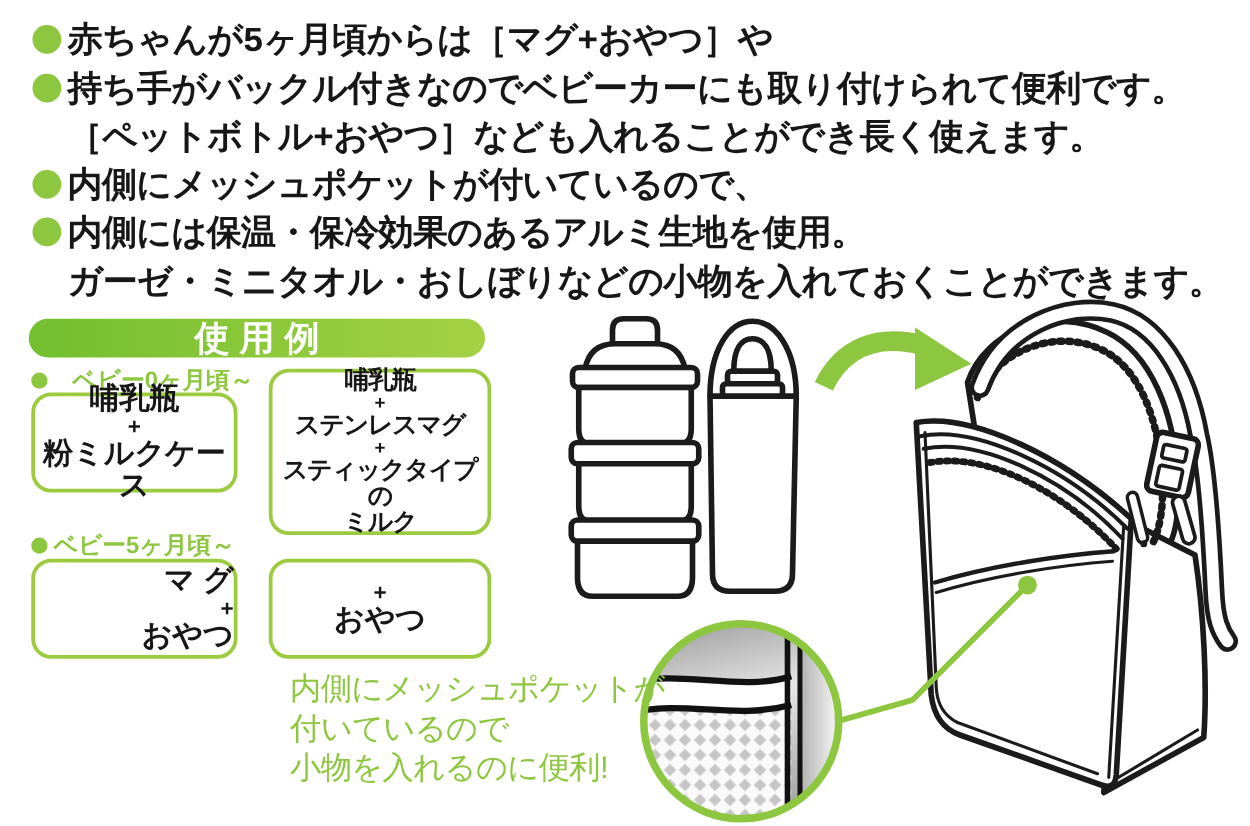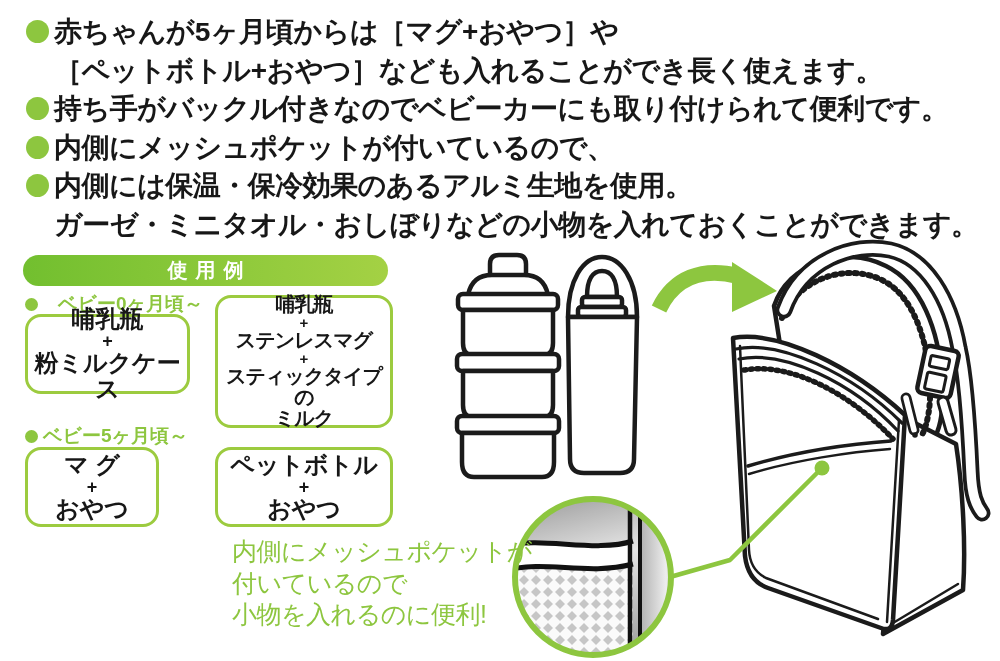--- a/index.html
+++ b/index.html
@@ -8,34 +8,34 @@
 
   
   .features{position:absolute;left:26px;top:13px;font-family:Liberation Mono, monospace;}
   .fline{display:flex;align-items:flex-start;height:38.5px;font-size:28px;font-weight:bold;
          letter-spacing:-0.5px;white-space:nowrap;}
   .fline .dot{width:23px;height:23px;border-radius:50%;background:#8dc63f;margin:7px 5px 0 0;flex:none;}
   .fline.cont{padding-left:28px;}
 
   
   .usage-header{position:absolute;left:23px;top:255px;width:365px;height:31px;border-radius:15.5px;
-        background:linear-gradient(90deg,#72bf2f,#a4d144);color:#fff;font-size:20px;font-weight:bold;
+        background:linear-gradient(90deg,#72bf2f,#a4d144);color:#fff;font-size:28px;font-weight:bold;
         display:flex;align-items:center;justify-content:center;letter-spacing:8px;padding-left:8px;box-sizing:border-box;}
 
   .group-label{position:absolute;display:flex;align-items:center;gap:5px;color:#8dc63f;
         font-weight:bold;font-size:19px;white-space:nowrap;}
   .group-label .gdot{width:13px;height:13px;background:#8dc63f;border-radius:50%;flex:none;}
   .gl0{left:25px;top:291px;gap:20px;} .gl1{left:25px;top:423px;}
 
   .ubox{position:absolute;border:3.5px solid #9ccb3f;border-radius:16px;background:#fff;
         display:flex;flex-direction:column;align-items:center;justify-content:center;
         font-weight:bold;text-align:center;box-sizing:border-box;}
   .box00{left:25px;top:314px;width:165px;height:80px;}
   .box01{left:215px;top:295px;width:178px;height:133px;}
-  .box10{left:25px;top:447px;width:134px;height:80px;}
+  .box10{left:25px;top:447px;width:165px;height:80px;align-items:flex-end;}
   .box11{left:215px;top:447px;width:178px;height:80px;}
   .ubox .main{font-size:24px;line-height:26px;}
   .ubox .plus{font-size:18px;line-height:18px;}
   .box01 .main{font-size:20px;line-height:21px;letter-spacing:-1px;}
   .box01 .plus{font-size:15px;line-height:15px;}
 
   
   .callout{position:absolute;left:232px;top:536px;color:#8dc63f;font-size:25px;font-weight:normal;
         line-height:31.5px;white-space:nowrap;letter-spacing:-0.5px;}
 
@@ -44,26 +44,26 @@
 </head>
 <body>
 
 <div class="page">
 
   <div class="features">
     <div class="fline">
       <span class="dot"></span>
       <span>赤ちゃんが5ヶ月頃からは［マグ+おやつ］や</span>
     </div>
+    <div class="fline">
+      <span class="dot"></span>
+      <span>持ち手がバックル付きなのでベビーカーにも取り付けられて便利です。</span>
+    </div>
     <div class="fline cont">
       <span>［ペットボトル+おやつ］なども入れることができ長く使えます。</span>
-    </div>
-    <div class="fline">
-      <span class="dot"></span>
-      <span>持ち手がバックル付きなのでベビーカーにも取り付けられて便利です。</span>
     </div>
     <div class="fline">
       <span class="dot"></span>
       <span>内側にメッシュポケットが付いているので、</span>
     </div>
     <div class="fline">
       <span class="dot"></span>
       <span>内側には保温・保冷効果のあるアルミ生地を使用。</span>
     </div>
     <div class="fline cont">
@@ -94,21 +94,20 @@
     <div class="plus">+</div>
     <div class="main">スティックタイプの</div>
     <div class="main">ミルク</div>
   </div>
   <div class="ubox box10">
     <div class="main">マ グ</div>
     <div class="plus">+</div>
     <div class="main">おやつ</div>
   </div>
   <div class="ubox box11">
-    <div class="main">ペットボトル</div>
     <div class="plus">+</div>
     <div class="main">おやつ</div>
   </div>
 
   <svg class="ill" style="left:452px;top:250px;" width="112" height="232" viewBox="0 0 112 232">
     <g fill="#ffffff" stroke="#1b1b1b" stroke-width="4.5" stroke-linejoin="round" stroke-linecap="round">
       <path d="M38,26 L38,14 Q38,5 47,5 L65,5 Q74,5 74,14 L74,26"></path>
       <path d="M16,45 Q20,25 40,25 L72,25 Q92,25 96,45 Z"></path>
       <rect x="6" y="44" width="100" height="16" rx="5"></rect>
       <path d="M11,60 L11,93 Q11,105 20,105 L92,105 Q101,105 101,93 L101,60 Z"></path>

